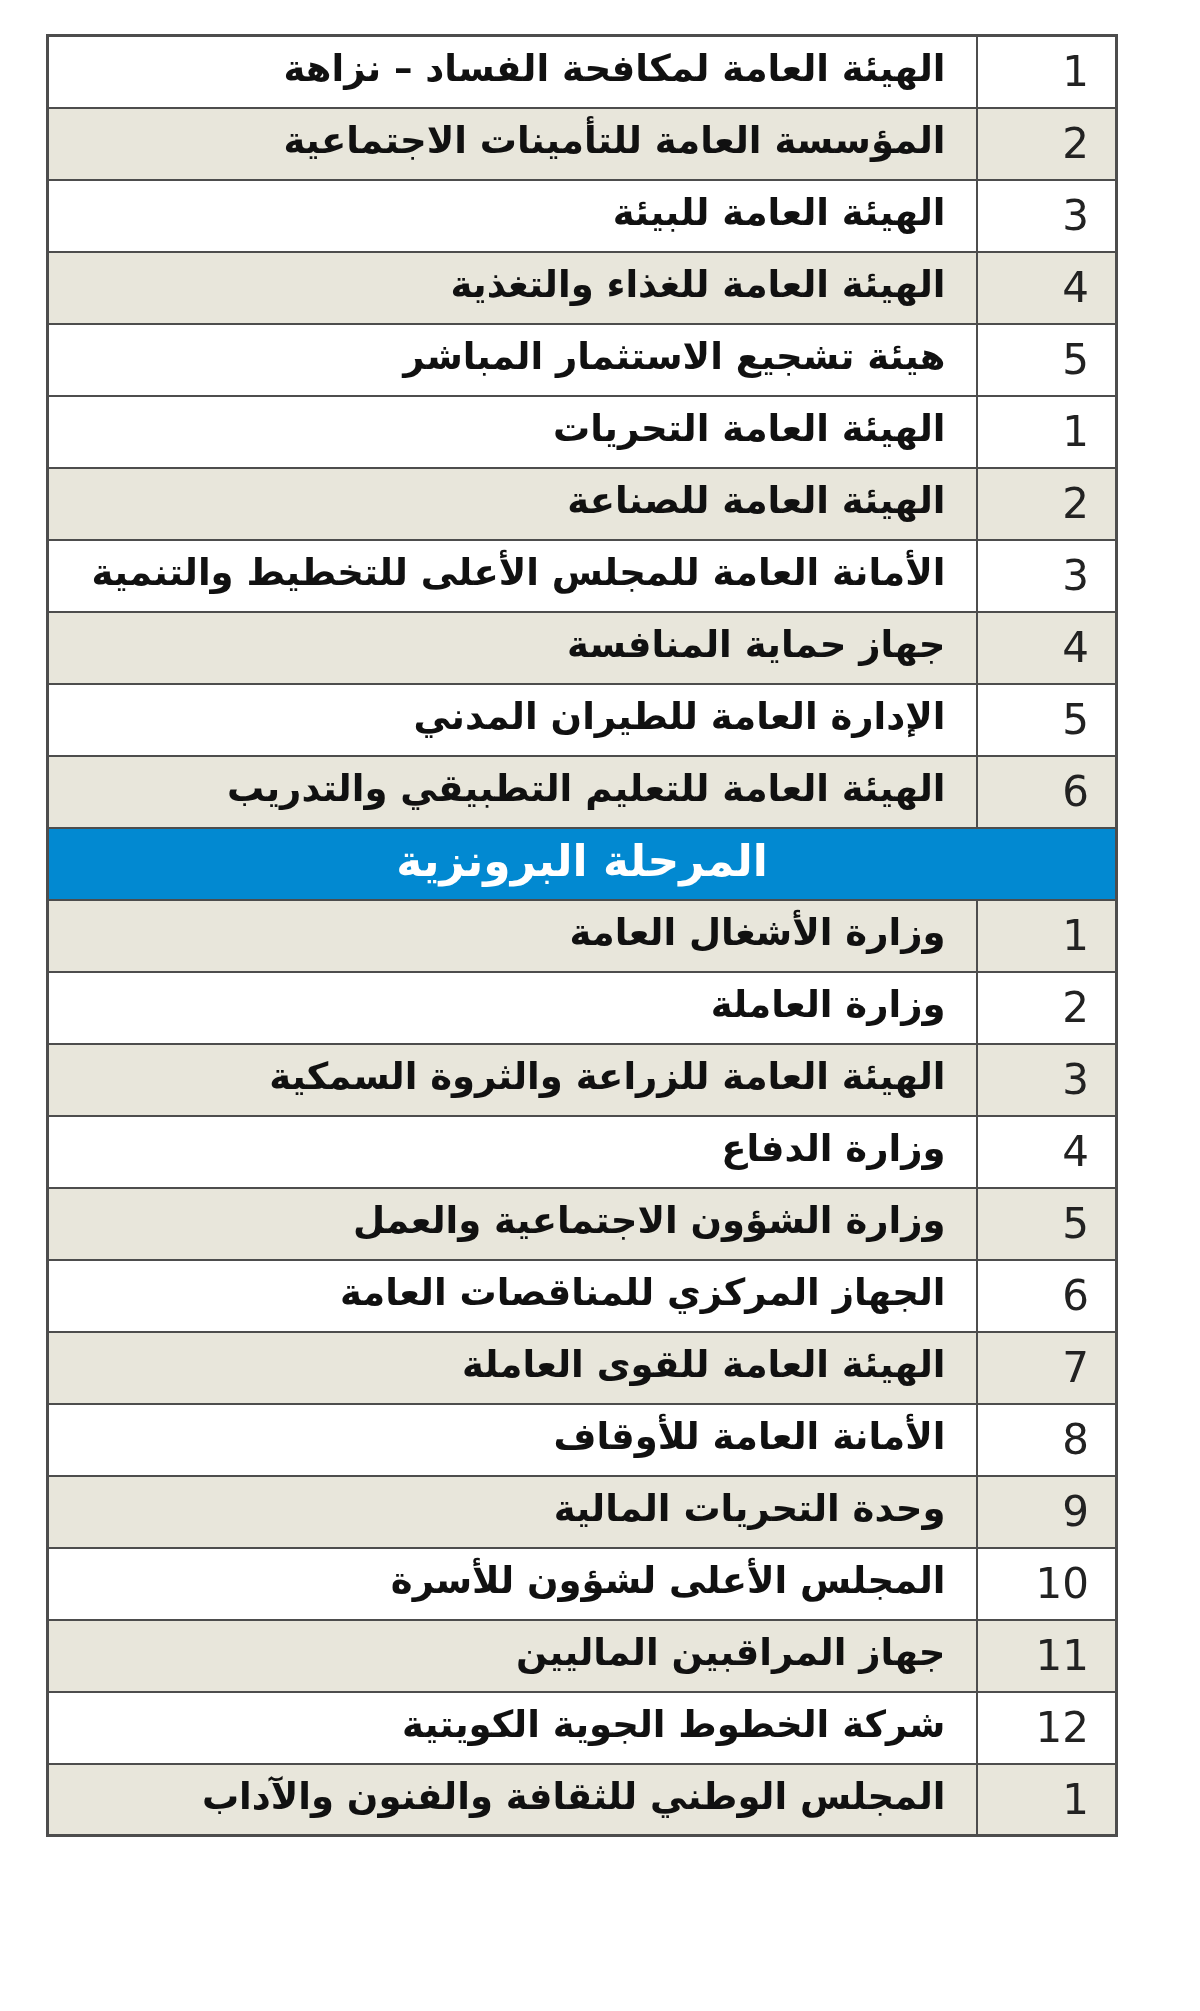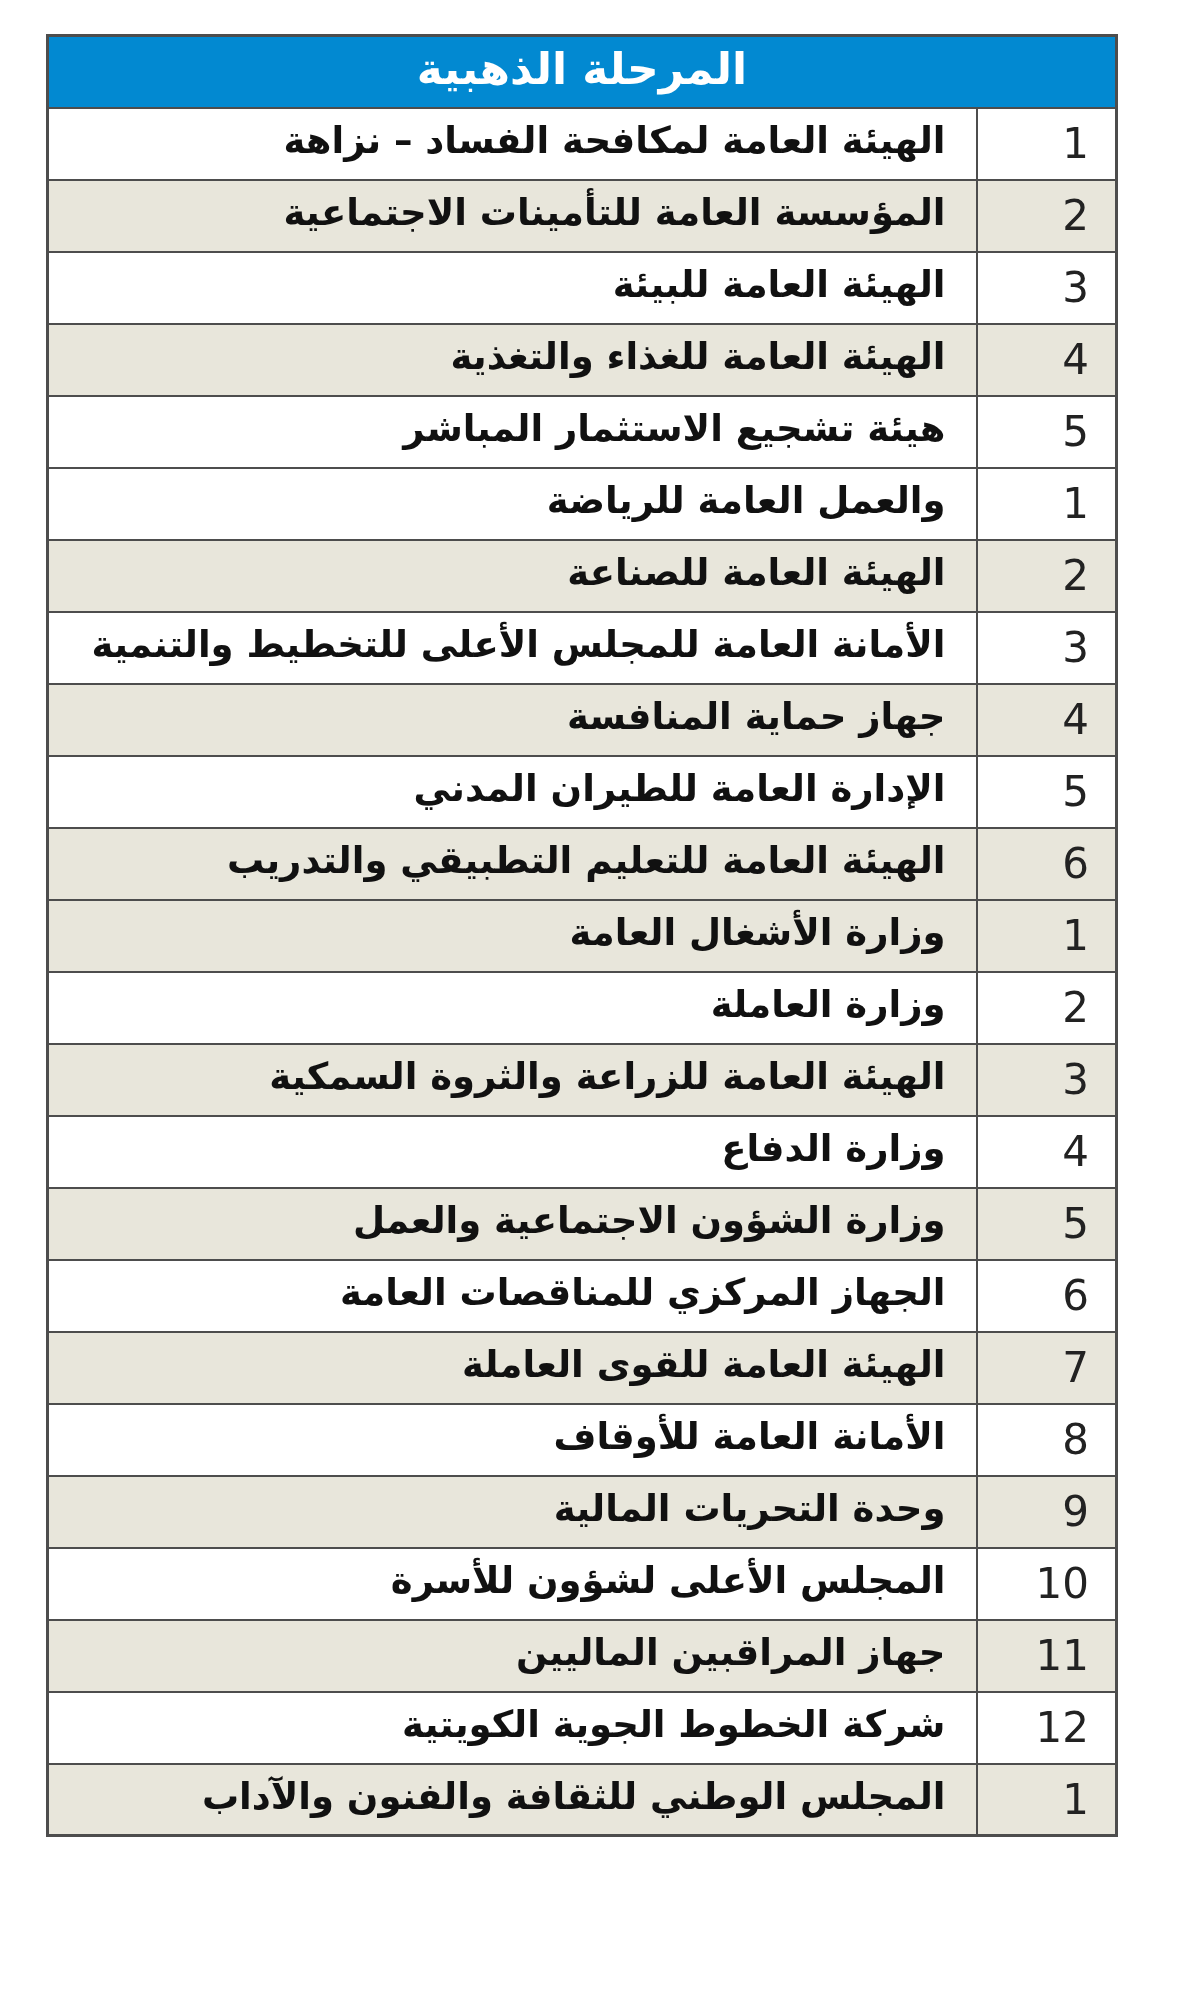--- a/index.html
+++ b/index.html
@@ -71,23 +71,20 @@
 <body>
 
 <div class="page">
   <table class="ranking-table" dir="rtl">
     <colgroup>
       <col style="width:140px">
       <col>
     </colgroup>
 
   <tbody>
-        <tr class="section-header">
-          <th colspan="2">المرحلة الذهبية</th>
-        </tr>
         <tr class="row">
           <td class="rank-cell">1</td>
           <td class="name-cell">الهيئة العامة لمكافحة الفساد – نزاهة</td>
         </tr>
         <tr class="row alt">
           <td class="rank-cell">2</td>
           <td class="name-cell">المؤسسة العامة للتأمينات الاجتماعية</td>
         </tr>
         <tr class="row">
           <td class="rank-cell">3</td>
@@ -98,21 +95,21 @@
           <td class="name-cell">الهيئة العامة للغذاء والتغذية</td>
         </tr>
         <tr class="row">
           <td class="rank-cell">5</td>
           <td class="name-cell">هيئة تشجيع الاستثمار المباشر</td>
         </tr>
       </tbody>
       <tbody>
         <tr class="row">
           <td class="rank-cell">1</td>
-          <td class="name-cell">والعمل العامة للرياضة</td>
+          <td class="name-cell">الهيئة العامة التحريات</td>
         </tr>
         <tr class="row alt">
           <td class="rank-cell">2</td>
           <td class="name-cell">الهيئة العامة للصناعة</td>
         </tr>
         <tr class="row">
           <td class="rank-cell">3</td>
           <td class="name-cell">الأمانة العامة للمجلس الأعلى للتخطيط والتنمية</td>
         </tr>
         <tr class="row alt">
@@ -122,20 +119,23 @@
         <tr class="row">
           <td class="rank-cell">5</td>
           <td class="name-cell">الإدارة العامة للطيران المدني</td>
         </tr>
         <tr class="row alt">
           <td class="rank-cell">6</td>
           <td class="name-cell">الهيئة العامة للتعليم التطبيقي والتدريب</td>
         </tr>
       </tbody>
       <tbody>
+        <tr class="section-header">
+          <th colspan="2">المرحلة البرونزية</th>
+        </tr>
         <tr class="row alt">
           <td class="rank-cell">1</td>
           <td class="name-cell">وزارة الأشغال العامة</td>
         </tr>
         <tr class="row">
           <td class="rank-cell">2</td>
           <td class="name-cell">وزارة العاملة</td>
         </tr>
         <tr class="row alt">
           <td class="rank-cell">3</td>

